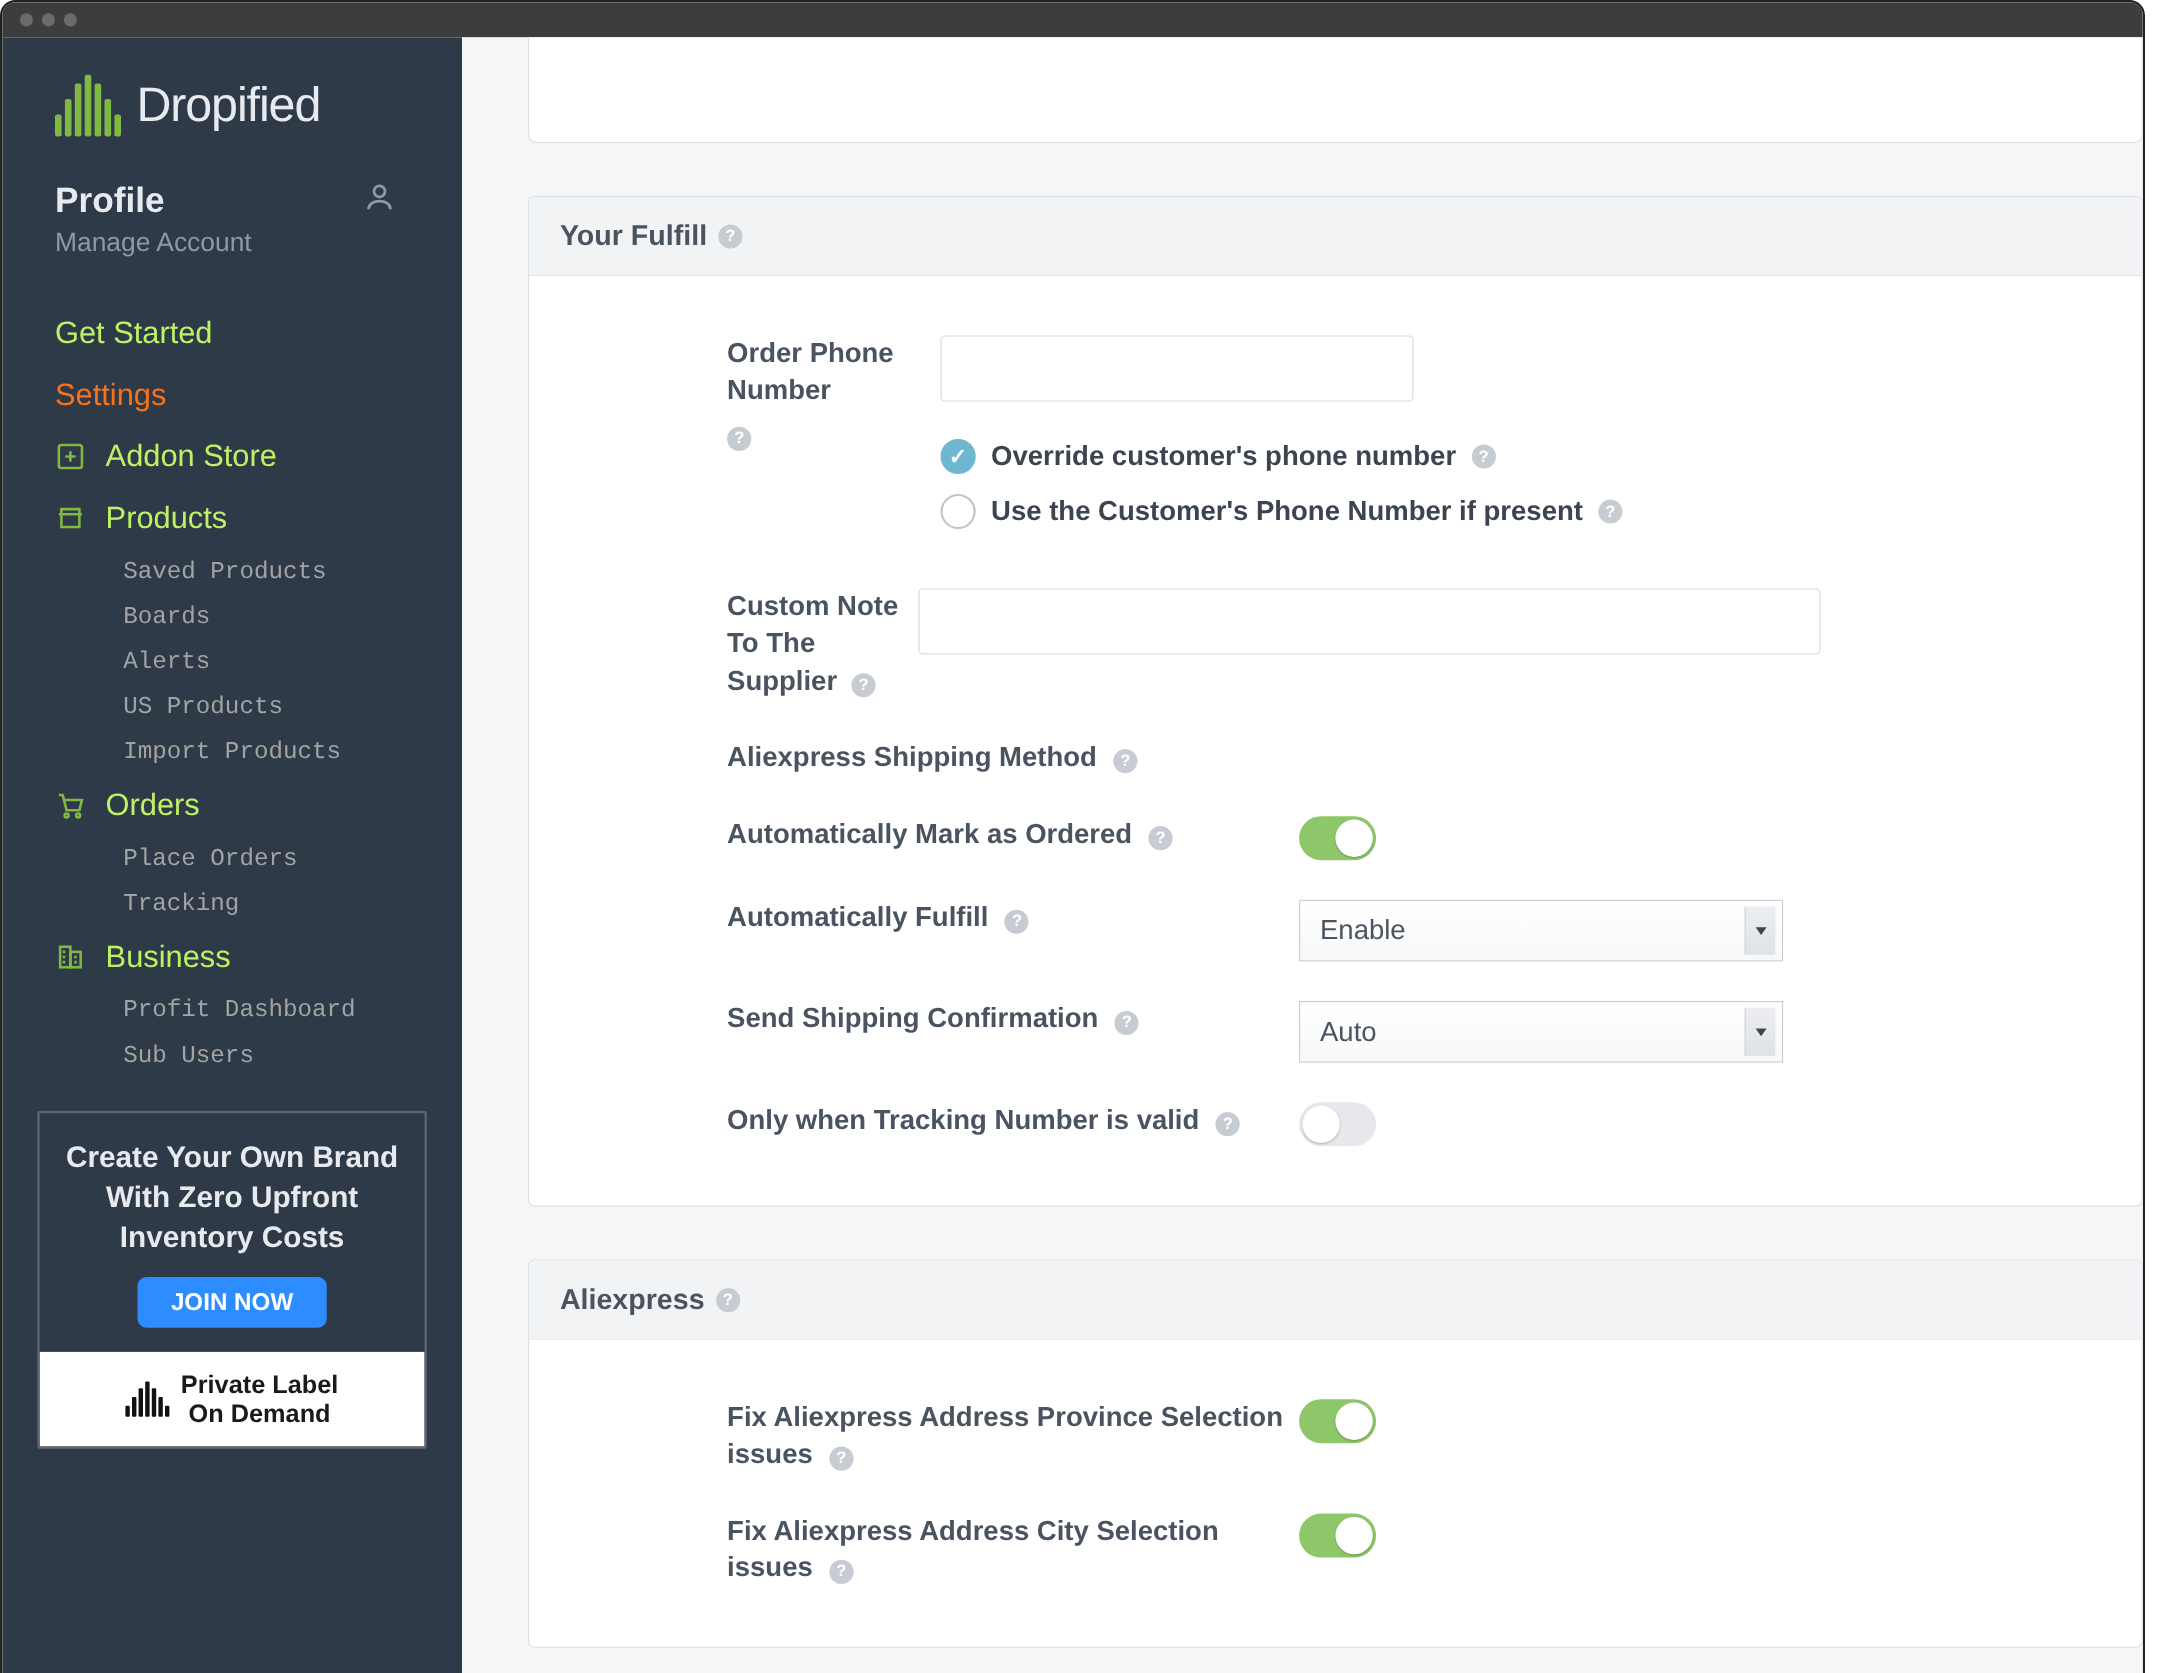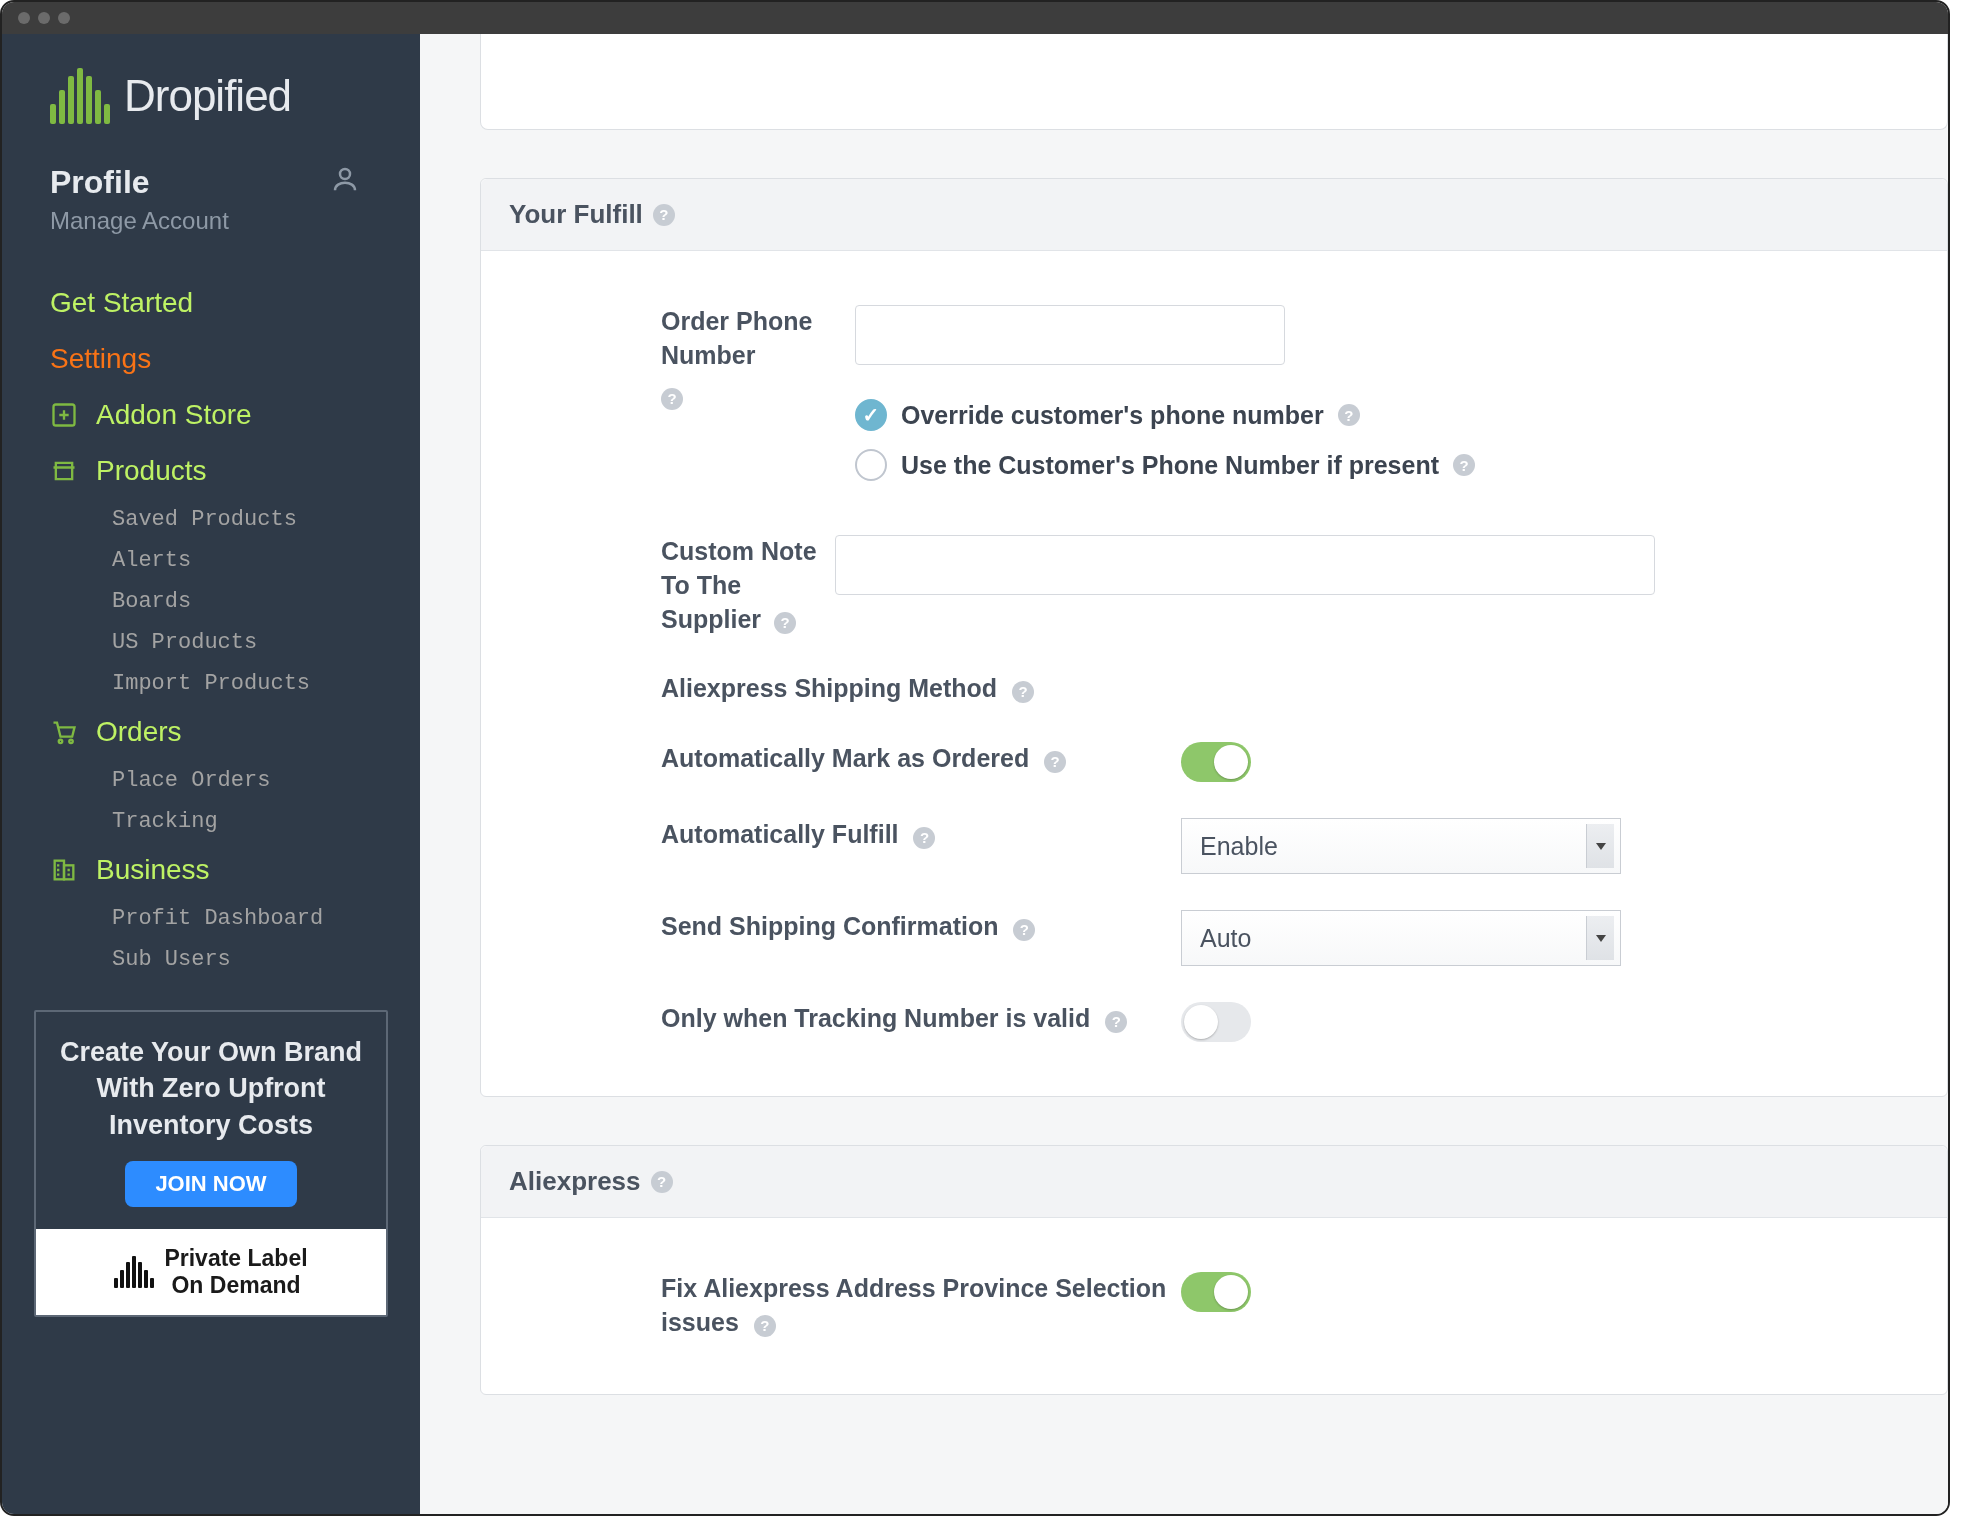--- a/index.html
+++ b/index.html
@@ -195,22 +195,22 @@
           <span>Addon Store</span>
         </div>
 
         <div class="nav-item">
           <svg class="nav-icon" viewBox="0 0 24 24" fill="none" stroke="#7fb942" stroke-width="2">
               <path d="M3 9h18M5 9V5h14v4M5 9v10h14V9"></path>
             </svg>
           <span>Products</span>
         </div>
         <div class="nav-subitem">Saved Products</div>
+        <div class="nav-subitem">Boards</div>
         <div class="nav-subitem">Alerts</div>
-        <div class="nav-subitem">Boards</div>
         <div class="nav-subitem">US Products</div>
         <div class="nav-subitem">Import Products</div>
 
         <div class="nav-item">
           <svg class="nav-icon" viewBox="0 0 24 24" fill="none" stroke="#7fb942" stroke-width="2">
               <circle cx="9" cy="20" r="1.5"></circle>
               <circle cx="18" cy="20" r="1.5"></circle>
               <path d="M3 4h3l3 12h10l2-8H7"></path>
             </svg>
           <span>Orders</span>
@@ -357,19 +357,28 @@
           <div class="form-row labelwide">
             <div class="form-label wide">
               <span>Fix Aliexpress Address Province Selection issues</span>
               <span class="help-icon" style="margin-left:8px">?</span>
             </div>
             <div class="ctrl-right">
               <div class="toggle on"></div>
             </div>
           </div>
 
+          <div class="form-row labelwide">
+            <div class="form-label wide">
+              <span>Fix Aliexpress Address City Selection issues</span>
+              <span class="help-icon" style="margin-left:8px">?</span>
+            </div>
+            <div class="ctrl-right">
+              <div class="toggle on"></div>
+            </div>
+          </div>
 
         </div>
       </div>
 
     </div>
   </div>
 </div>
 
 </body></html>

